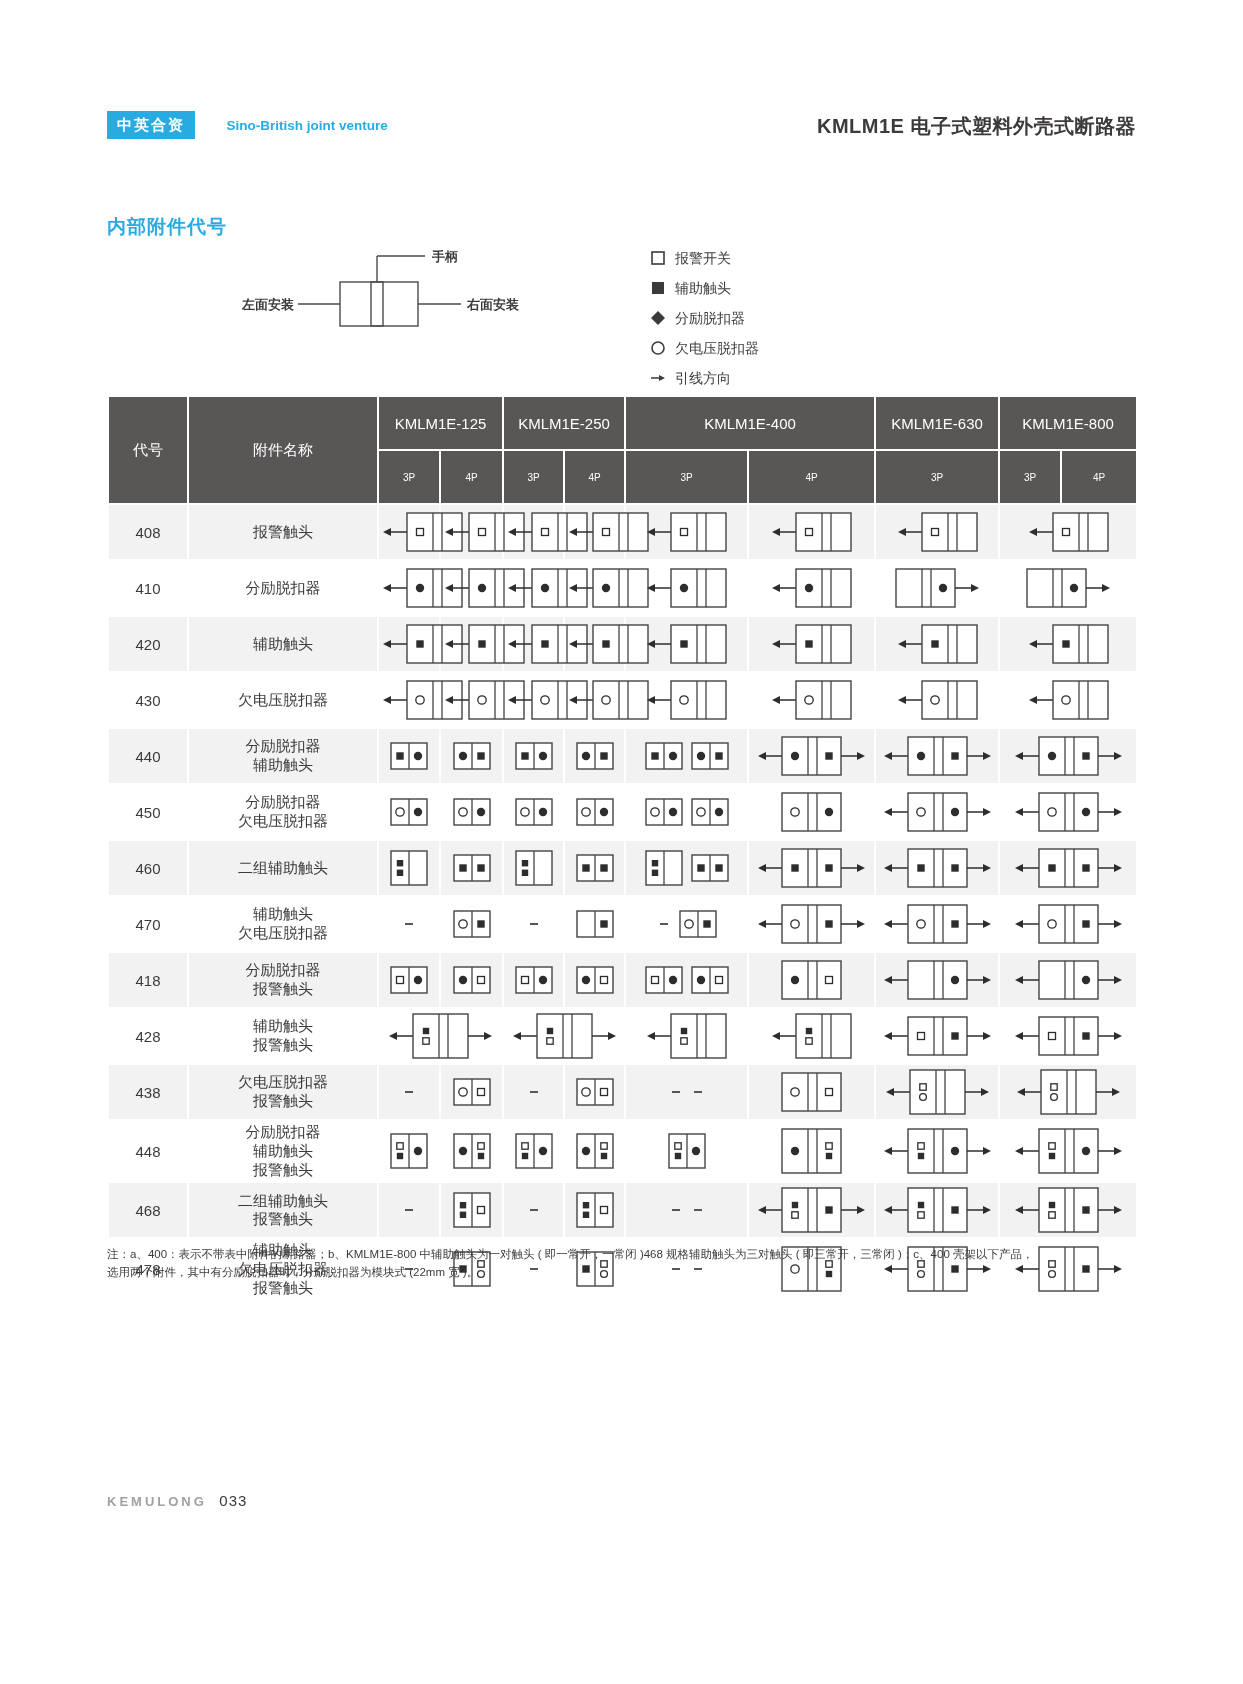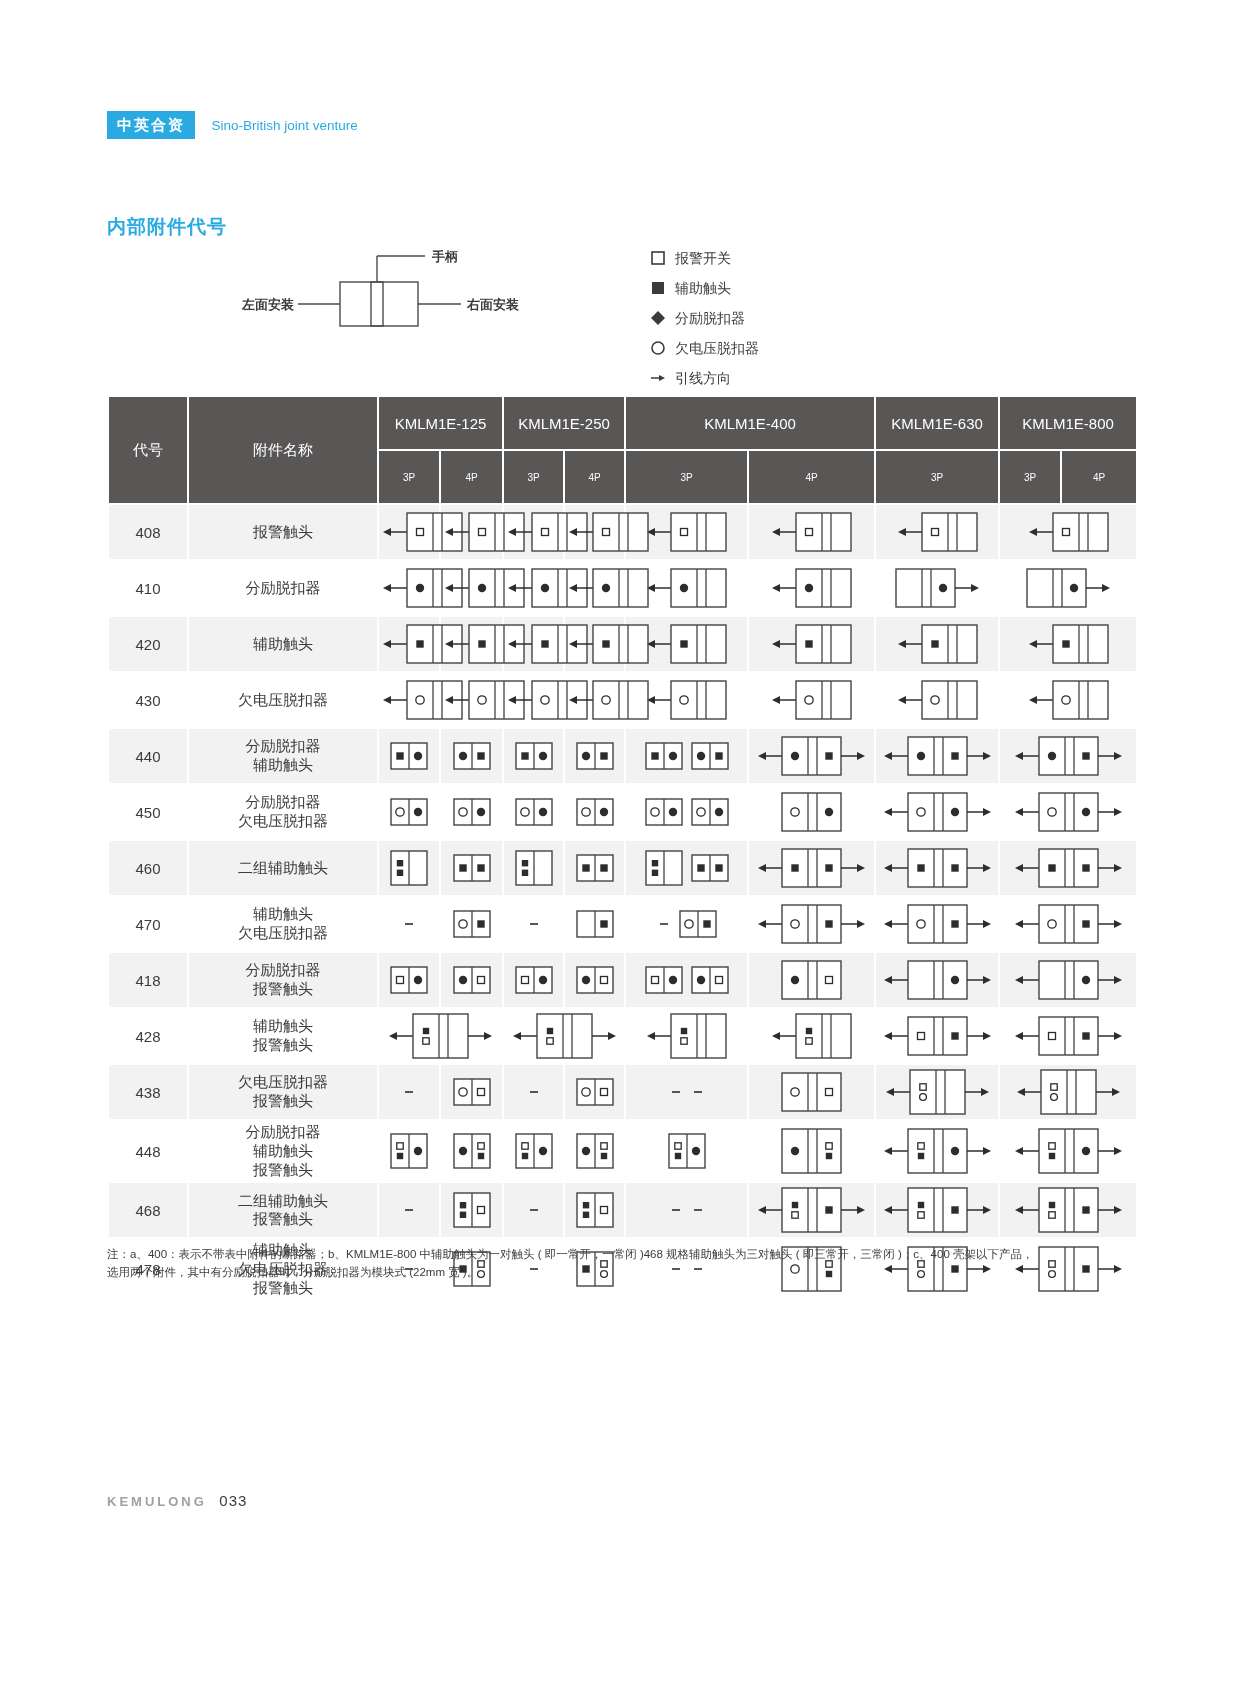--- a/index.html
+++ b/index.html
@@ -3,21 +3,21 @@
 <meta charset="utf-8">
 <style>
   html,body{margin:0;padding:0;background:#888;}
   *{box-sizing:border-box;}
   #page{position:relative;width:1243px;height:1684px;background:#fff;margin:0 auto;
         font-family:"Liberation Sans","DejaVu Sans",sans-serif;color:#3e3a39;overflow:hidden;}
   
   #topbar{position:absolute;left:107px;top:111px;width:1029px;height:30px;}
   .badge{display:inline-block;background:var(--accent);color:#fff;font-size:15px;font-weight:700;
          padding:5px 10px 4px;letter-spacing:2px;vertical-align:middle;}
-  .badge-sub{display:inline-block;color:var(--accent);font-size:13.5px;font-weight:400;margin-left:12px;vertical-align:middle;}
+  .badge-sub{display:inline-block;color:var(--accent);font-size:13.5px;font-weight:700;margin-left:27px;vertical-align:middle;}
   .doc-title{position:absolute;right:0;top:2px;font-size:20px;font-weight:600;color:var(--ink);letter-spacing:0.5px;}
   
   #section-title{position:absolute;left:107px;top:214px;font-size:19px;font-weight:700;color:var(--accent);letter-spacing:1px;font-family:Liberation Mono, monospace;}
   
   #handle-fig{position:absolute;left:218px;top:246px;}
   #handle-fig text{font-size:13px;fill:var(--ink);font-weight:600;}
   
   #legend{position:absolute;left:650px;top:250px;}
   .legend-item{display:flex;height:30px;font-size:14px;color:var(--ink);}
   .legend-item svg{margin-right:9px;}
@@ -41,20 +41,21 @@
   #footer .pageno{color:var(--ink);font-size:15px;font-weight:400;margin-left:8px;letter-spacing:1px;}
 </style>
 </head>
 <body>
 
 <div id="page">
 
   <div id="topbar">
     <span class="badge">中英合资</span>
     <span class="badge-sub">Sino-British joint venture</span>
+    <span class="doc-title">KMLM1E 电子式塑料外壳式断路器</span>
   </div>
 
   <div id="section-title">内部附件代号</div>
 
   <svg id="handle-fig" width="380" height="100">
     <g stroke="#4a4a4a" stroke-width="1.4" fill="none">
       <rect x="122" y="36" width="78" height="44"></rect>
       <rect x="153" y="36" width="12" height="44"></rect>
       <line x1="159" y1="36" x2="159" y2="10"></line>
       <line x1="159" y1="10" x2="207" y2="10"></line>

